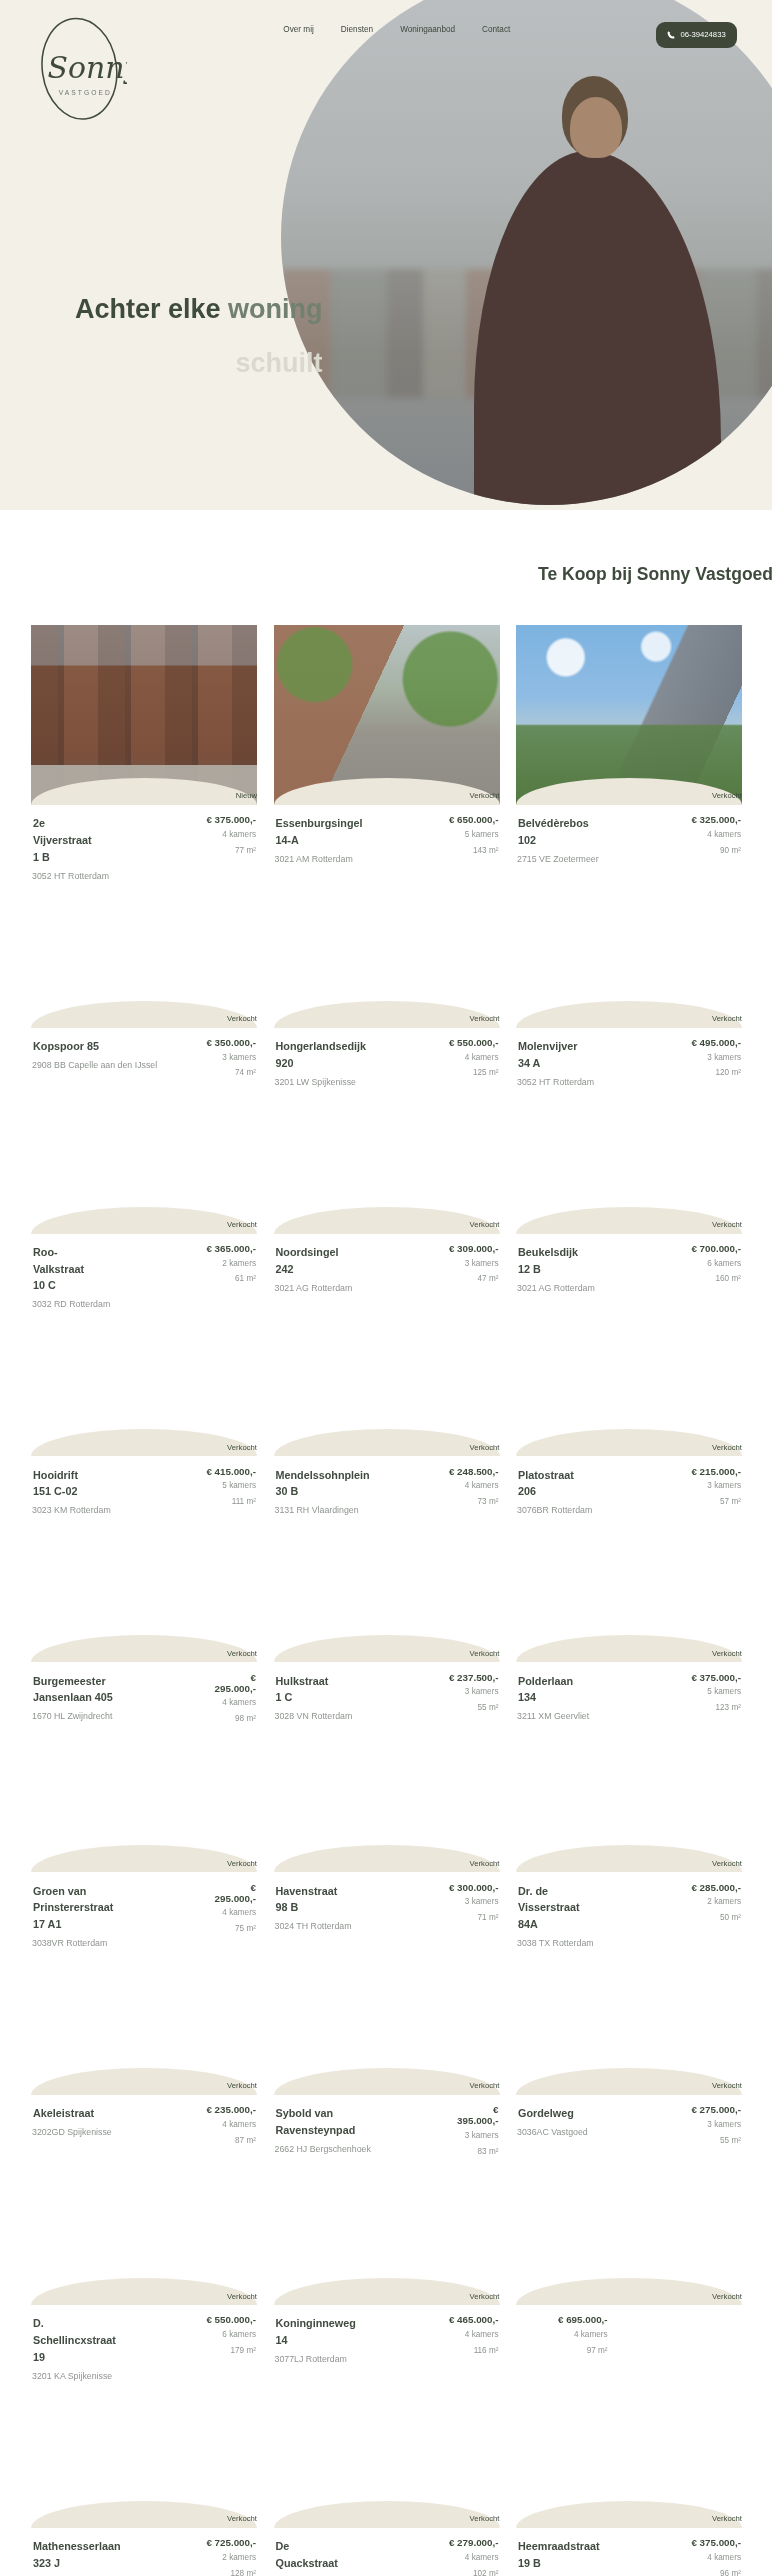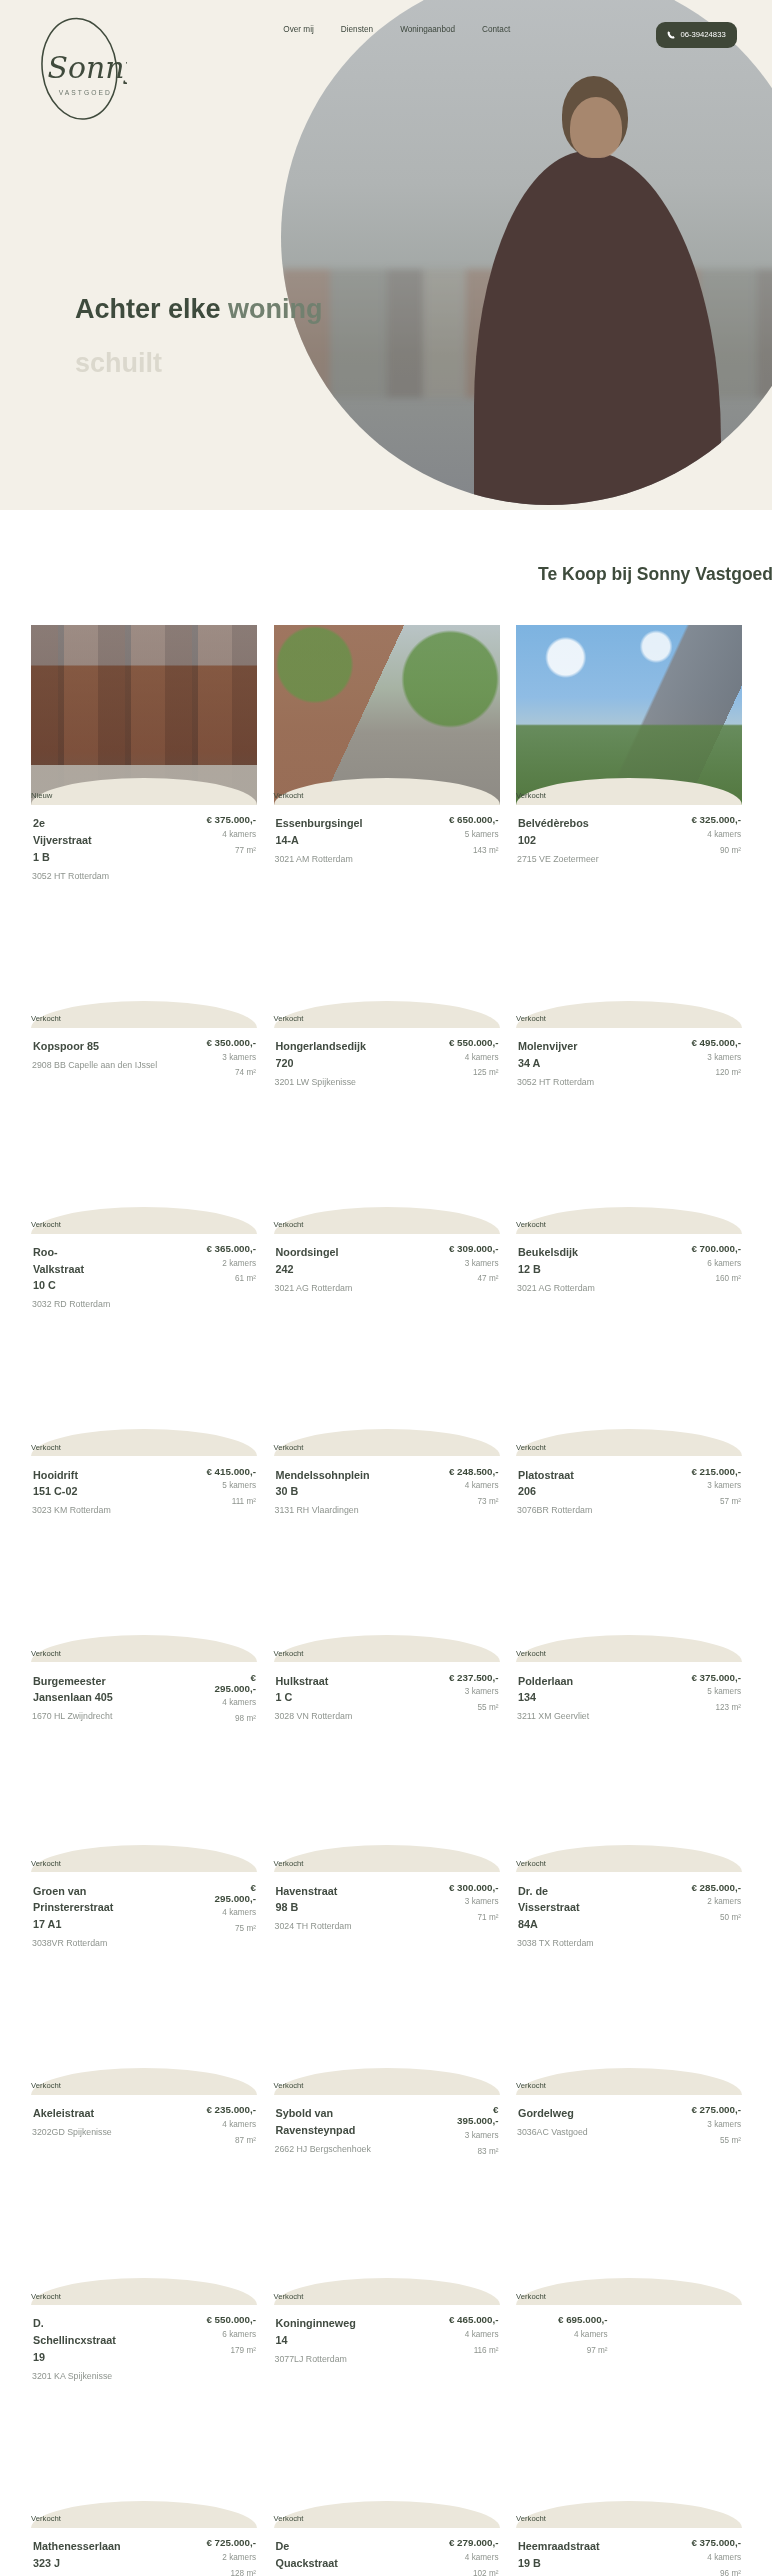--- a/index.html
+++ b/index.html
@@ -45,21 +45,21 @@
     display:flex; justify-content:center; gap:27px; transform:translateX(10.3px);
   }
   .main-nav a { font-size:8.2px; color:#3c463c; }
   .phone-btn {
     position:absolute; right:36px; top:21.6px; height:26px; padding:0 11.3px;
     background:#3f4738; color:#ffffff; display:flex; align-items:center; gap:5.2px;
     font-size:7.7px; border-radius:9px;
   }
   .hero h1 {
     position:absolute; left:75px; top:282px; margin:0;
-    font-size:27px; font-weight:700; line-height:2.0; color:#3e4b3d;
+    font-size:27px; font-weight:700; line-height:2.0; color:#3e4b3d;text-align:right;
   }
   .hero h1 .mid { color:#71806f; }
   .hero h1 .light { color:#dbd8cd; }
 
   
   .listings { padding-top:54px; }
   .listings-title { text-align:right; font-size:17.5px; font-weight:700; margin:0 0 40px; color:#3e4b3c; }
   .grid {
     width:711px; margin:0 auto;
     display:grid; grid-template-columns:repeat(3,1fr);
@@ -87,21 +87,21 @@
       radial-gradient(circle at 62% 12%, rgba(255,255,255,.8) 0 13.4px, rgba(0,0,0,0) 16.5px),
       linear-gradient(115deg, rgba(0,0,0,0) 55%, rgba(130,134,140,.9) 56%, rgba(112,116,122,.9) 82%, rgba(0,0,0,0) 82%),
       linear-gradient(180deg,#7db3e0 0%,#8fbce4 40%,#a9c6d8 55%,#6f9c57 100%);
   }
   .arc {
     position:absolute; bottom:0; left:0; width:100%; height:27px;
     background:#ebe7db; border-radius:50% 50% 0 0 / 100% 100% 0 0;
   }
   .arc-label {
     position:absolute; left:0; right:0; bottom:4.6px;
-    text-align:left; font-size:7.7px; color:#3e4b3c;
+    text-align:right; font-size:7.7px; color:#3e4b3c;
   }
   .info { display:flex; justify-content:space-between; margin-top:9.3px; padding:0 1px; }
   .addr { font-size:10.8px; font-weight:700; color:#414b41; max-width:58%; line-height:1.55; margin:1px; }
   .city { font-size:8.8px; color:#8e948e; margin:5.2px 0 0; }
   .stats { text-align:right;margin-left:41px; }
   .price { font-size:9.8px; font-weight:700; color:#3e4b3c; }
   .meta { font-size:8.2px; color:#8e948e; margin-top:3.6px; line-height:1.5; }
 </style>
 </head>
 <body>
@@ -221,21 +221,21 @@
         </div>
       </article>
       <article class="card">
         <div class="media media-empty">
           <div class="arc">
             <span class="arc-label">Verkocht</span>
           </div>
         </div>
         <div class="info">
           <div>
-            <h3 class="addr">Hongerlandsedijk 720</h3>
+            <h3 class="addr">Hongerlandsedijk 920</h3>
             <p class="city">3201 LW Spijkenisse</p>
           </div>
           <div class="stats">
             <div class="price">€ 550.000,-</div>
             <div class="meta">4 kamers</div>
             <div class="meta">125 m²</div>
           </div>
         </div>
       </article>
       <article class="card">

